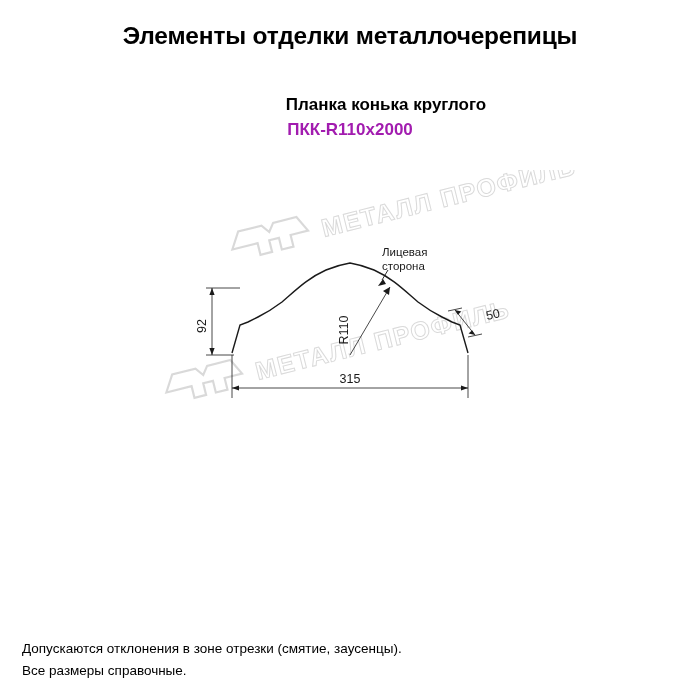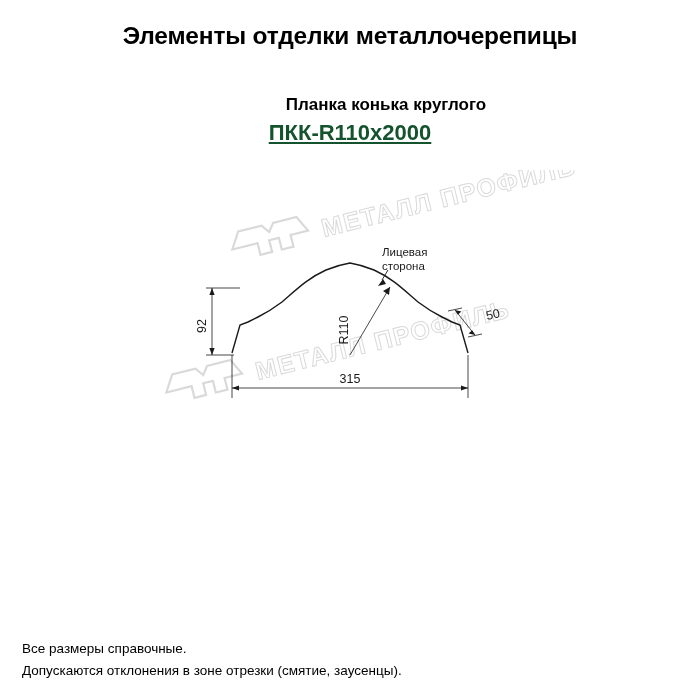--- a/index.html
+++ b/index.html
@@ -42,24 +42,23 @@
     font-weight: bold;
     color: #000;
     padding-left: 36px;
   }
   .code {
     position: absolute;
     top: 120px;
     left: 0;
     width: 700px;
     text-align: center;
-    font-size: 22px;
+    font-size: 17px;
     font-weight: bold;
-    color: #14532d;
-    text-decoration: underline;
+    color: #a21caf;
   }
   .drawing {
     position: absolute;
     top: 170px;
     left: 0;
     width: 700px;
     height: 300px;
   }
   .footer {
     position: absolute;
@@ -151,17 +150,17 @@
         <path d="M455,140 L475,165"></path>
         <path d="M455,140 l6.4,1.6 l-3.6,3.2 z" fill="#1a1a1a" stroke="none"></path>
         <path d="M475,165 l-6.4,-1.6 l3.6,-3.2 z" fill="#1a1a1a" stroke="none"></path>
       </g>
       <text x="487" y="150" font-size="12.5" font-family="Liberation Sans, sans-serif" fill="#1a1a1a" transform="rotate(-12 487 150)">50</text>
 
     </svg>
   </div>
 
   <div class="footer">
+    <div>Допускаются отклонения в зоне отрезки (смятие, заусенцы).</div>
     <div>Все размеры справочные.</div>
-    <div>Допускаются отклонения в зоне отрезки (смятие, заусенцы).</div>
   </div>
 
 </div>
 
 </body></html>

